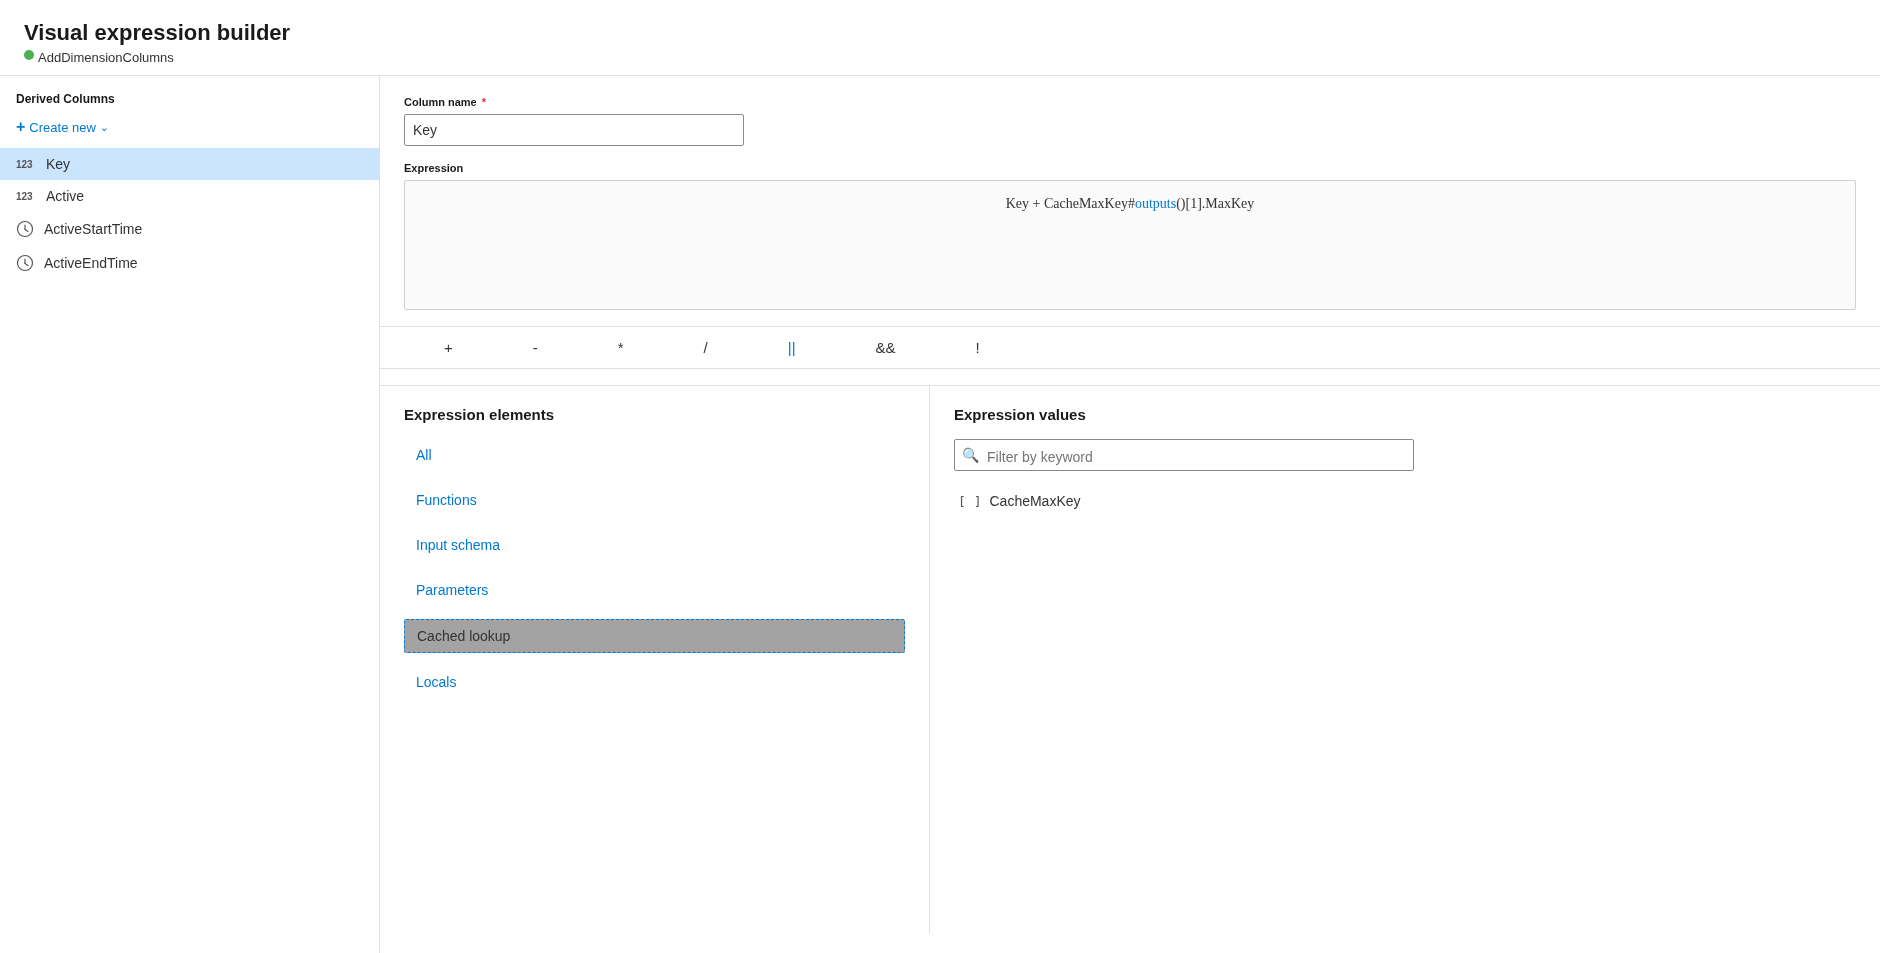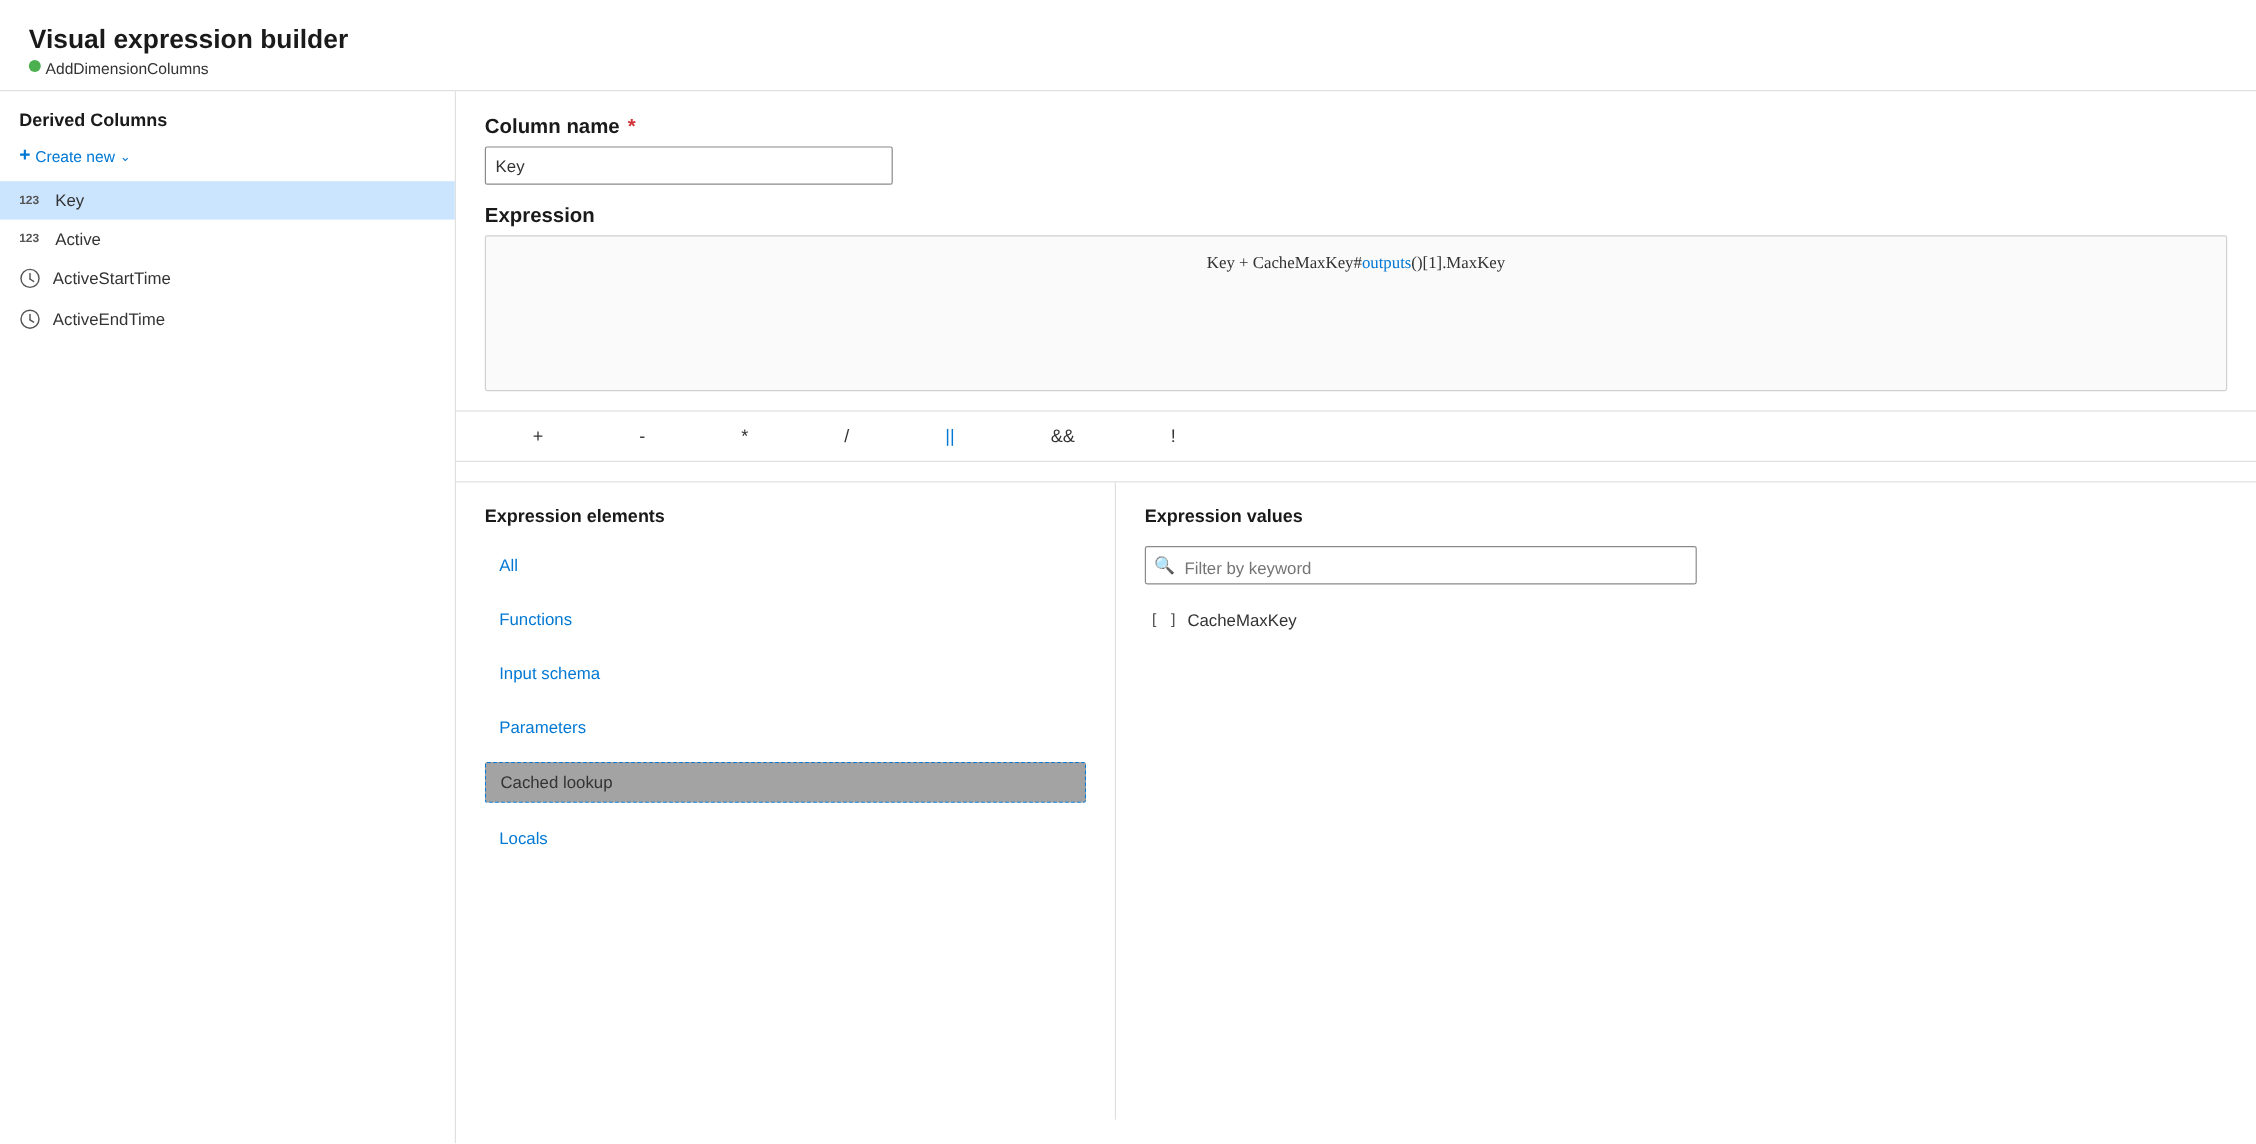--- a/index.html
+++ b/index.html
@@ -46,21 +46,21 @@
       border-top: 1px solid #e0e0e0;
     }
     
     .sidebar {
       width: 380px;
       min-width: 380px;
       border-right: 1px solid #e0e0e0;
       padding: 16px 0;
     }
     .sidebar-section-title {
-      font-size: 15px;
+      font-size: 12px;
       font-weight: 700;
       color: #1a1a1a;
       padding: 0 16px 8px 16px;
     }
     .create-new-btn {
       display: flex;
       align-items: center;
       gap: 4px;
       padding: 4px 16px 12px 16px;
       cursor: pointer;
@@ -106,21 +106,21 @@
       display: flex;
       flex-direction: column;
       gap: 16px;
     }
     .field-group {
       display: flex;
       flex-direction: column;
       gap: 6px;
     }
     .field-label {
-      font-size: 17px;
+      font-size: 11px;
       font-weight: 600;
       color: #1a1a1a;
     }
     .required-star {
       color: #d13438;
       margin-left: 2px;
     }
     .text-input {
       width: 340px;
       height: 32px;

